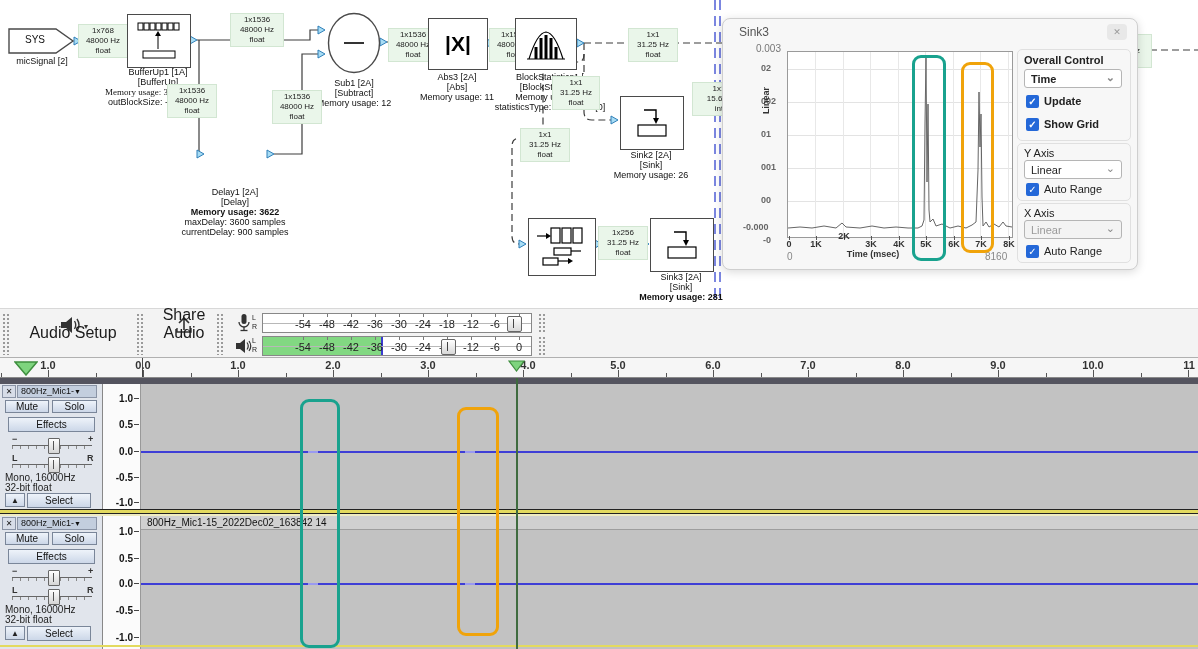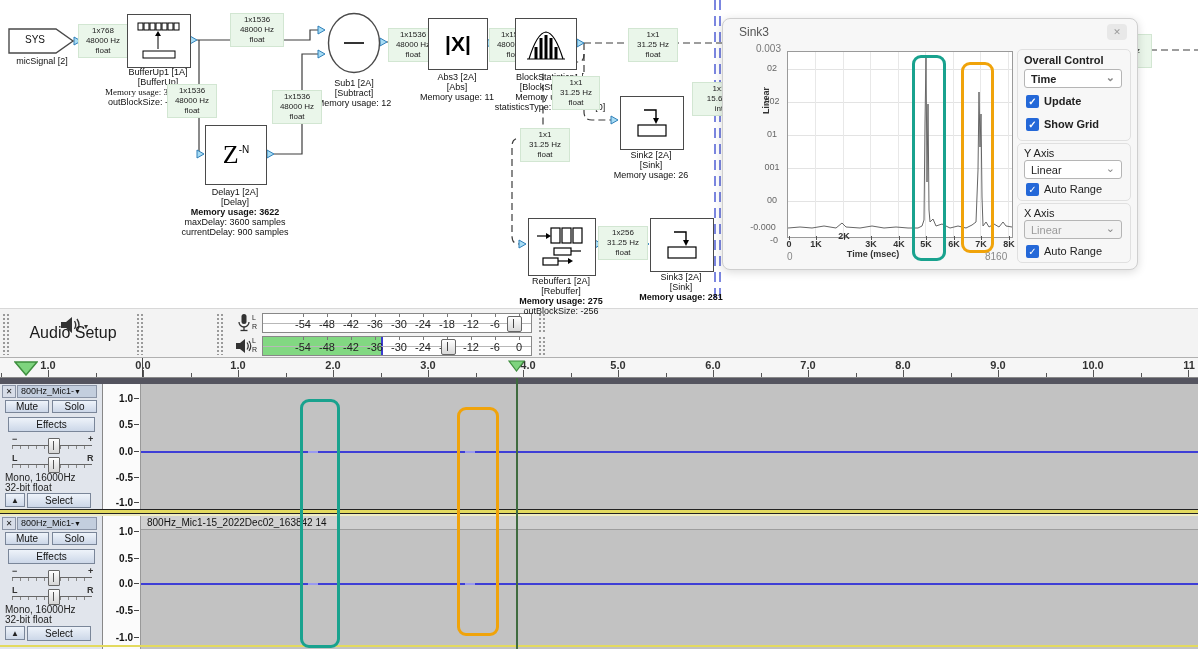--- a/index.html
+++ b/index.html
@@ -17,21 +17,21 @@
   .wired{stroke:#3c3c3c;stroke-width:1.2;fill:none;stroke-dasharray:7 4;}
   .port{fill:#a8ddf5;stroke:#2e7fb8;stroke-width:1;}
   .bnd{stroke:#7b86e0;stroke-width:2;stroke-dasharray:10 6;}
   
   #sinkwin{position:absolute;left:722px;top:18px;width:414px;height:250px;background:#f7f7f7;border:1px solid #cfcfcf;border-radius:8px;box-shadow:0 2px 10px rgba(0,0,0,.15);z-index:5;}
   #sinkwin .title{position:absolute;left:16px;top:6px;font-size:12px;color:#555;}
   #sinkwin .close{position:absolute;right:10px;top:5px;width:20px;height:16px;background:#e8e8e8;border-radius:4px;color:#999;font-size:9px;text-align:center;line-height:16px;}
   .plot{position:absolute;left:64px;top:32px;width:224px;height:185px;background:#fff;border:1px solid #9a9a9a;}
   .grid-h{position:absolute;left:0;width:100%;height:1px;background:#e3e3e3;}
   .grid-v{position:absolute;top:0;width:1px;height:100%;background:#e8e8e8;}
-  .ytick{position:absolute;width:22px;text-align:center;font-size:9px;color:#666;}
+  .ytick{position:absolute;width:22px;text-align:left;font-size:9px;color:#666;font-weight:bold;}
   .xtick{position:absolute;font-size:9px;color:#333;font-weight:bold;transform:translateX(-50%);}
   .xtickm{position:absolute;top:217px;width:1px;height:4px;background:#555;}
   .grp{position:absolute;left:294px;width:112px;border:1px solid #e0e0e0;border-radius:5px;background:#f7f7f7;}
   .gtitle{position:absolute;left:6px;font-size:11px;color:#222;}
   .dd{position:absolute;left:6px;width:98px;height:19px;background:#fff;border:1px solid #b5b5b5;border-radius:3px;font-size:11px;color:#222;line-height:19px;padding-left:6px;box-sizing:border-box;}
   .dd .chev{position:absolute;right:6px;top:-2px;color:#888;font-size:11px;}
   .dd.dis{background:#f3f3f3;color:#9a9a9a;}
   .cb{position:absolute;left:8px;width:13px;height:13px;background:#2468d8;border-radius:2px;color:#fff;font-size:10px;line-height:13px;text-align:center;}
   .cblab{position:absolute;left:26px;font-size:11px;color:#222;}
   
@@ -152,25 +152,20 @@
       <div>BufferUp1 [1A]</div>
       <div>[BufferUp]</div>
     </div>
     <div class="cap capr b" style="left:88px;top:87px;width:80px;font-family:Liberation Serif, serif;">
         <div>Memory usage: 3</div>
       </div>
     <div class="cap capr" style="left:88px;top:97px;width:80px;">
         <div>outBlockSize: -</div>
       </div>
 
-    <div class="blk" style="left:205px;top:125px;width:60px;height:58px;">
-      <div style="font-family:'Liberation Serif',serif;font-size:26px;color:#000;">
-        <span>Z</span><sup style="font-size:10px;font-family:'Liberation Sans',sans-serif;">-N</sup>
-      </div>
-    </div>
     <div class="cap" style="left:165px;top:187px;width:140px;">
       <div>Delay1 [2A]</div>
       <div>[Delay]</div>
       <div class="b">Memory usage: 3622</div>
       <div>maxDelay: 3600 samples</div>
       <div>currentDelay: 900 samples</div>
     </div>
 
     <div class="abs" style="left:327px;top:12px;z-index:3;">
       <svg width="54" height="62">
@@ -234,26 +229,20 @@
             <rect x="27" y="3" width="9" height="15"></rect>
             <rect x="38" y="3" width="9" height="15"></rect>
           <rect x="19" y="23" width="17" height="7"></rect>
           <line x1="36" y1="26" x2="46" y2="26"></line>
           <rect x="8" y="33" width="15" height="7"></rect>
           <line x1="23" y1="36" x2="33" y2="36"></line>
         </g>
         <polygon points="11,8 11,14 16,11" fill="#000"></polygon>
         <polygon points="33,33 33,39 38,36" fill="#000"></polygon>
       </svg>
-    </div>
-    <div class="cap" style="left:491px;top:276px;width:140px;">
-      <div>Rebuffer1 [2A]</div>
-      <div>[Rebuffer]</div>
-      <div class="b">Memory usage: 275</div>
-      <div>outBlockSize: -256</div>
     </div>
 
     <div class="blk" style="left:650px;top:218px;width:62px;height:52px;">
       <svg width="48" height="38">
         <path d="M16,6 H28 V14" fill="none" stroke="#000" stroke-width="1.4"></path>
         <polygon points="25,14 31,14 28,20" fill="#000"></polygon>
         <rect x="10" y="21" width="28" height="11" fill="none" stroke="#000" stroke-width="1.2"></rect>
       </svg>
     </div>
     <div class="cap" style="left:611px;top:272px;width:140px;">
@@ -406,20 +395,27 @@
       <div class="grip" style="left:2px;top:4px;height:42px;"></div>
       <div class="bigbtn" style="left:14px;width:118px;">
         <svg width="26" height="20" style="margin-top:3px;">
           <polygon points="3,7 8,7 14,2 14,18 8,13 3,13" fill="#333"></polygon>
           <path d="M16.5,6 Q19,10 16.5,14" stroke="#333" fill="none" stroke-width="1.4"></path>
           <path d="M19,4 Q23,10 19,16" stroke="#333" fill="none" stroke-width="1.4"></path>
         </svg><span style="font-size:8px;color:#333;vertical-align:6px;">▾</span>
         <div class="blab">Audio Setup</div>
       </div>
       <div class="grip" style="left:136px;top:4px;height:42px;"></div>
+      <div class="bigbtn" style="left:146px;width:76px;">
+        <svg width="22" height="20" style="margin-top:3px;">
+          <path d="M11,15 V4 M6,8 L11,3 L16,8" stroke="#333" fill="none" stroke-width="1.6"></path>
+          <path d="M4,13 V17 H18 V13" stroke="#333" fill="none" stroke-width="1.4"></path>
+        </svg>
+        <div class="blab">Share Audio</div>
+      </div>
       <div class="grip" style="left:216px;top:4px;height:42px;"></div>
 
       <div class="mrow" style="top:4px;width:330px;">
         <svg width="16" height="20" style="position:absolute;left:8px;top:0;">
           <rect x="5.5" y="1" width="5" height="10" rx="2.5" fill="#333"></rect>
           <path d="M3,9 a5,5 0 0 0 10,0" stroke="#333" fill="none" stroke-width="1.3"></path>
           <line x1="8" y1="14" x2="8" y2="17" stroke="#333" stroke-width="1.3"></line>
           <line x1="4.5" y1="17.5" x2="11.5" y2="17.5" stroke="#333" stroke-width="1.3"></line>
         </svg>
         <div class="lr">

